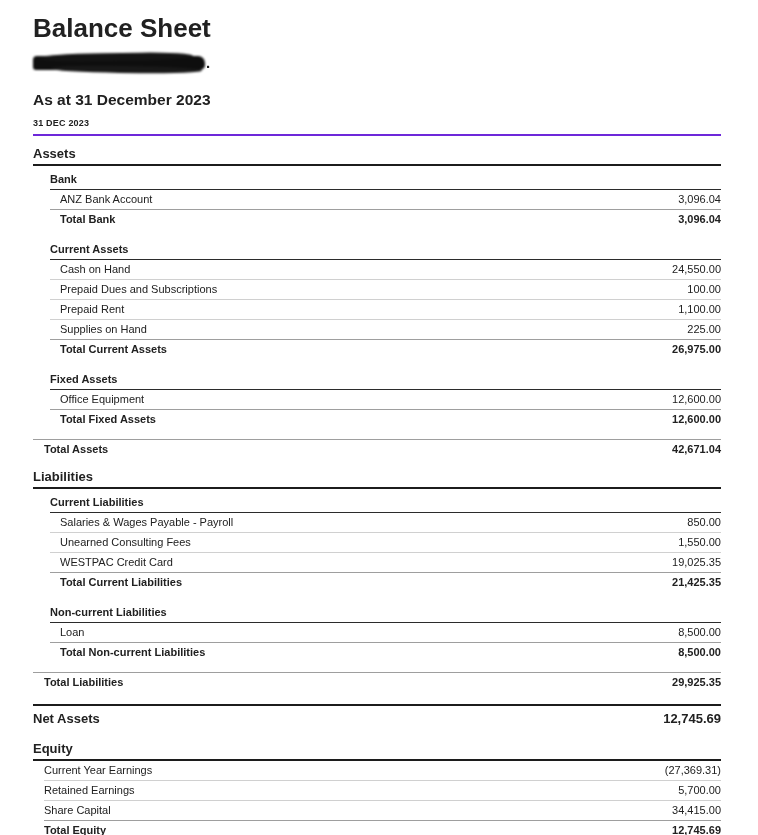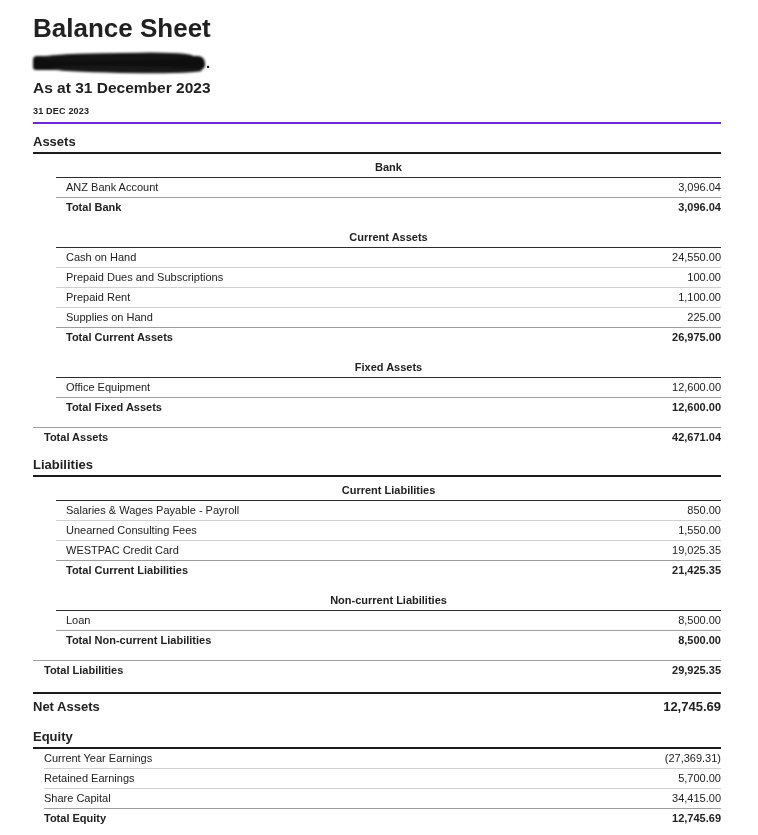--- a/index.html
+++ b/index.html
@@ -21,32 +21,32 @@
   }
   .scribble::before {
     content: ""; position: absolute; left: 5px; right: 12px; top: -3px; height: 8px;
     background: #141414; border-radius: 50% 40% 50% 40% / 60%; transform: rotate(-0.8deg);
   }
   .scribble::after {
     content: ""; position: absolute; left: 18px; right: 3px; bottom: -3px; height: 7px;
     background: #181818; border-radius: 40% 55% 45% 50% / 55%; transform: rotate(0.7deg);
   }
   .company-suffix { font-size: 15px; font-weight: 700; line-height: 19px; margin-left: 1px; }
-  .date-line { margin-top: 6px; font-size: 15.5px; font-weight: 700; line-height: 19px; }
+  .date-line { margin-top: 18px; font-size: 15.5px; font-weight: 700; line-height: 19px; }
   .col-header {
     margin-top: 9px; padding-bottom: 5px; border-bottom: 2px solid #6d28d9;
     text-align: left; font-size: 9px; line-height: 11px; font-weight: 700; letter-spacing: 0.2px;
   }
 
   
   .section-heading {
     margin-top: 10px; font-size: 13px; line-height: 15px; font-weight: 700;
     padding-bottom: 3px; border-bottom: 2px solid #1c1c1c;
   }
-  .subsection { margin-left: 23px; margin-top: 14px; text-align: center; }
+  .subsection { margin-left: 17px; margin-top: 14px; }
   .subsection.first { margin-top: 7px; }
   .subsection-heading {
     font-size: 11px; line-height: 13px; font-weight: 700;
     padding-bottom: 3px; border-bottom: 1px solid #2b2b2b;
   }
   .acct-row {
     display: flex; justify-content: space-between; align-items: center;
     font-size: 11px; line-height: 13px; padding: 3px 0;
     border-bottom: 1px solid #d0d0d0;
   }

